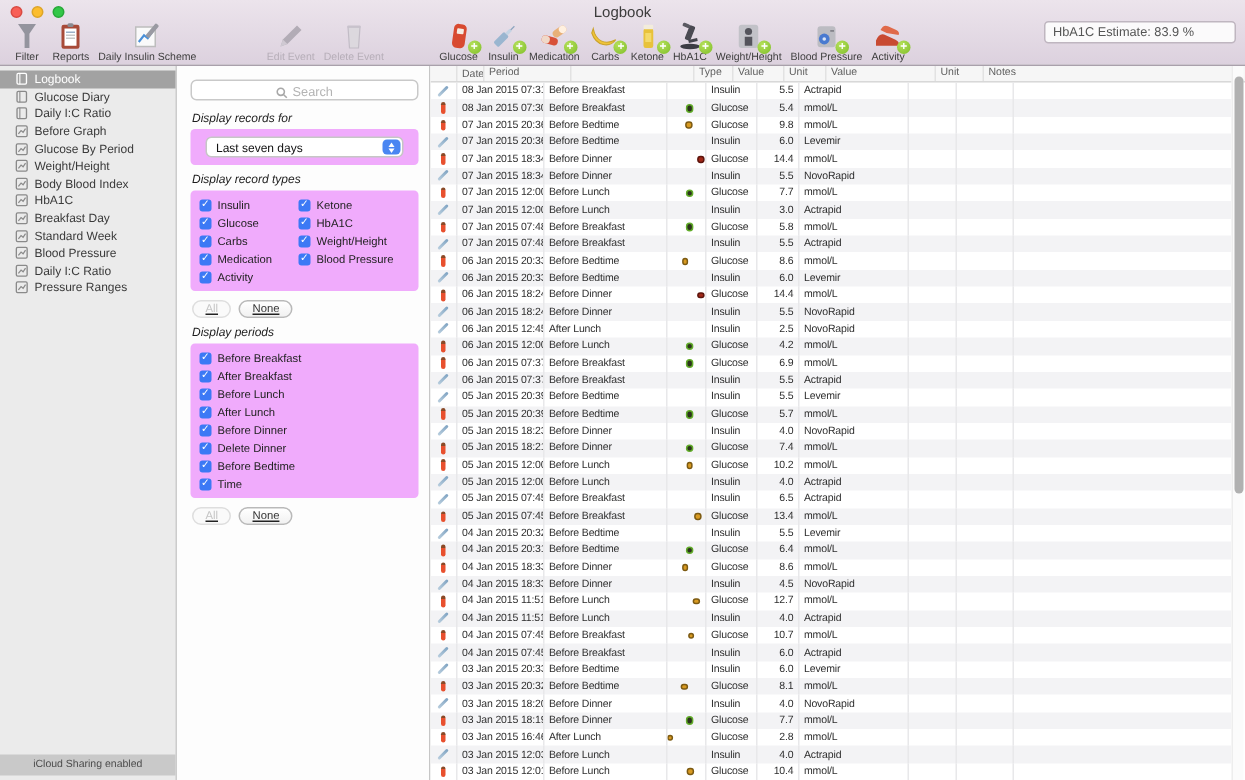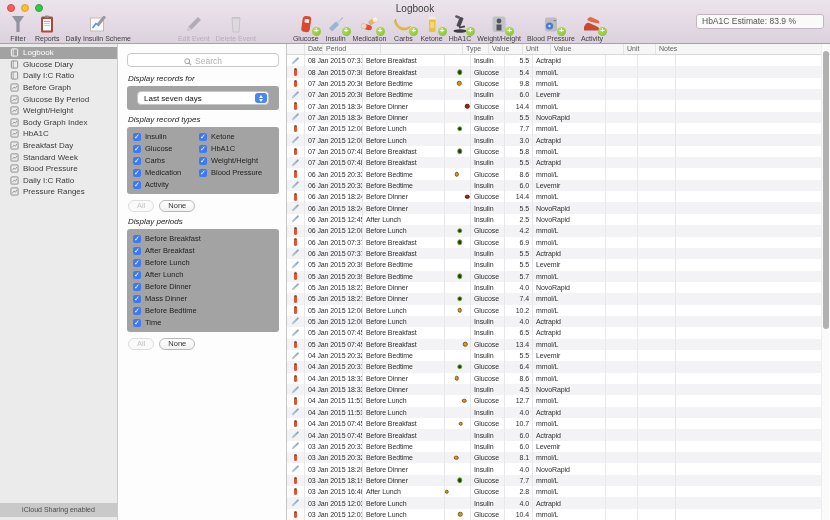--- a/index.html
+++ b/index.html
@@ -37,33 +37,33 @@
   .side-item { display:flex; align-items:center; gap:4px; height:11.6px; padding-left:10px; font-size:8px; color:#3a3a3a; white-space:nowrap; }
   .side-item.selected { background:#a2a2a2; color:#fff; }
   .side-status { position:absolute; left:0; right:0; bottom:3px; height:14px; background:#c9c9c9;
     font-size:7px; color:#4c4c4c; text-align:center; line-height:14px; }
 
   
   .filterpanel { width:169px; background:#fdfdfd; border-right:1px solid #c6c6c6; padding:9px 7px 0 9px; flex:none; font-size:8px; color:#222; }
   .searchbox { height:14px; border:1px solid #c9c9c9; border-radius:4px; background:#fff; display:flex;
     align-items:flex-end; justify-content:center; gap:3px; color:#b3b3b3; font-size:8.5px; margin-bottom:7px; }
   .flabel { font-size:8px; color:#1c1c1c; margin:5px 0 3px 1px;font-style:italic; }
-  .groupbox { background:#a3a3a3; border-radius:3px; padding:5px 6px; }
+  .groupbox { background:#f0abfc; border-radius:3px; padding:5px 6px; }
   .popup { height:14px; background:#fff; border:1px solid #c6c6c6; border-radius:4px; display:flex; align-items:center;
     margin:0 4px; position:relative; font-size:8px; color:#111; padding-left:6px; }
   .popup .stepper { position:absolute; right:1px; top:1px; bottom:1px; width:12px; background:#4a86f2; border-radius:3px;
     display:flex; flex-direction:column; align-items:center; justify-content:center; gap:1px; }
   .tri-up { width:0; height:0; border-left:2.5px solid transparent; border-right:2.5px solid transparent; border-bottom:3px solid #fff; }
   .tri-dn { width:0; height:0; border-left:2.5px solid transparent; border-right:2.5px solid transparent; border-top:3px solid #fff; }
   .cb-grid2 { display:grid; grid-template-columns:66px auto; row-gap:3px; }
   .cb-grid1 { display:grid; grid-template-columns:auto; row-gap:3px; }
   .cbrow { display:flex; align-items:center; gap:4px; white-space:nowrap; font-size:7.5px; color:#222; }
   .cbox { width:8px; height:8px; border-radius:2px; background:#3c79f5; color:#fff; font-size:7px; line-height:8px;
     text-align:center; flex:none; }
-  .btnrow { display:flex; gap:5px; margin:6px 0 2px 1px; }
+  .btnrow { display:flex; gap:5px; margin:6px 0 2px 1px;text-decoration:underline; }
   .smallbtn { font-size:7.5px; color:#333; background:linear-gradient(#fff,#f1f1f1); border:1px solid #b9b9b9;
     border-radius:7px; padding:1px 8px; line-height:8px; }
   .smallbtn.disabled { color:#c4c4c4; border-color:#dedede; background:#fafafa; }
 
   
   .tablearea { position:relative; flex:1; background:#fff; overflow:hidden; }
   .thead { display:flex; height:11px; background:#f6f6f6; border-bottom:1px solid #d8d8d8; font-size:7px; color:#606060; }
   .thead .hcell { padding:1px 0 0 3px; border-right:1px solid #e2e2e2; white-space:nowrap; overflow:hidden; }
   .tbody { position:absolute; top:11px; left:0; right:9px; bottom:0; overflow:hidden; }
   .trow { display:flex; height:11.35px; font-size:7px; letter-spacing:-0.1px; color:#2e2e2e; align-items:center; }
@@ -319,21 +319,21 @@
           </span>
           <span>Weight/Height</span>
         </div>
         <div class="side-item">
           <span>
             <svg width="9" height="9" viewBox="0 0 10 10">
               <rect x="1" y="1" width="8" height="8" rx="1" fill="none" stroke="#8a8a8a" stroke-width="1"></rect>
               <polyline points="2.5,7 4.5,4.5 6,5.8 7.8,3" fill="none" stroke="#8a8a8a" stroke-width="0.9"></polyline>
             </svg>
           </span>
-          <span>Body Graph Index</span>
+          <span>Body Blood Index</span>
         </div>
         <div class="side-item">
           <span>
             <svg width="9" height="9" viewBox="0 0 10 10">
               <rect x="1" y="1" width="8" height="8" rx="1" fill="none" stroke="#8a8a8a" stroke-width="1"></rect>
               <polyline points="2.5,7 4.5,4.5 6,5.8 7.8,3" fill="none" stroke="#8a8a8a" stroke-width="0.9"></polyline>
             </svg>
           </span>
           <span>HbA1C</span>
         </div>
@@ -466,21 +466,21 @@
           <div class="cbrow">
             <span class="cbox">✓</span>
             <span>After Lunch</span>
           </div>
           <div class="cbrow">
             <span class="cbox">✓</span>
             <span>Before Dinner</span>
           </div>
           <div class="cbrow">
             <span class="cbox">✓</span>
-            <span>Mass Dinner</span>
+            <span>Delete Dinner</span>
           </div>
           <div class="cbrow">
             <span class="cbox">✓</span>
             <span>Before Bedtime</span>
           </div>
           <div class="cbrow">
             <span class="cbox">✓</span>
             <span>Time</span>
           </div>
         </div>

